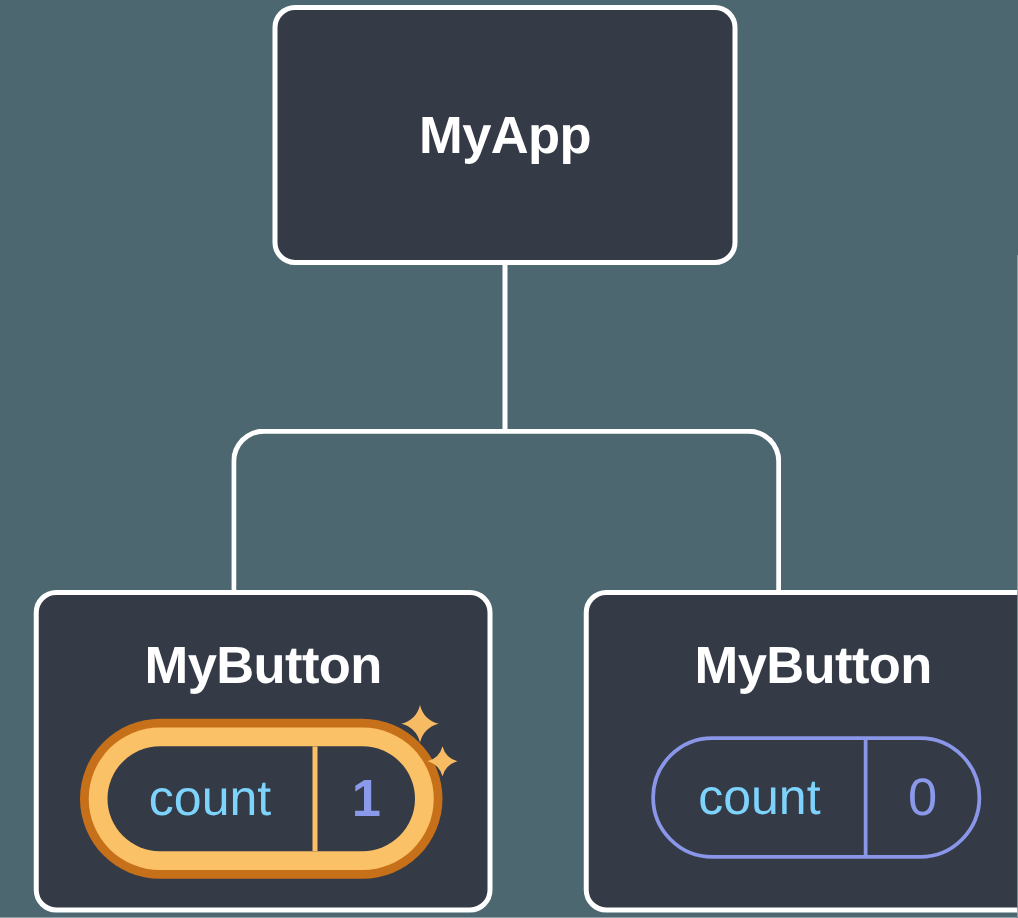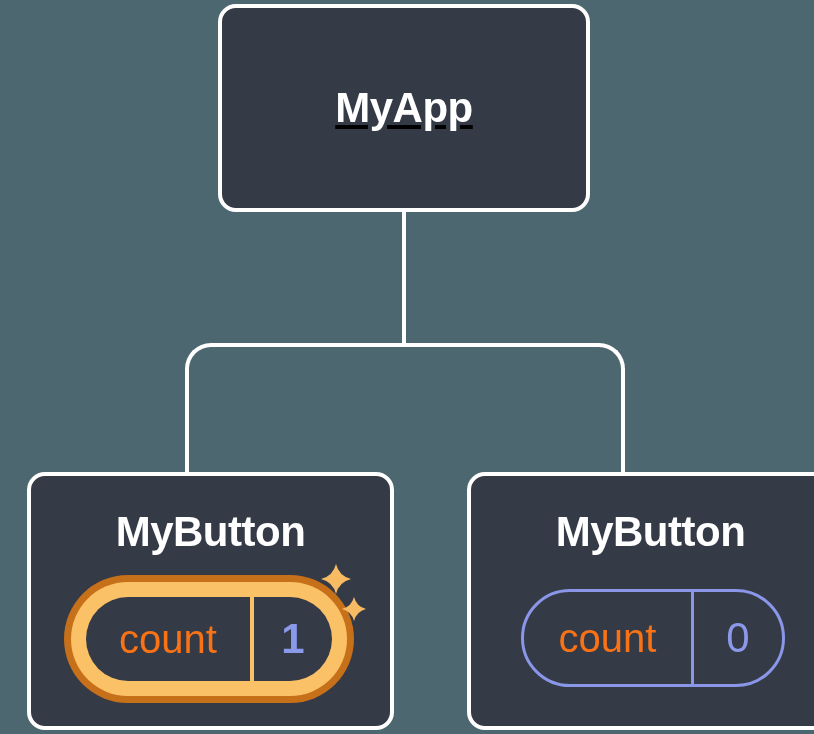--- a/index.html
+++ b/index.html
@@ -8,21 +8,21 @@
     background:#4D6770; overflow:hidden;
     font-family:"Liberation Sans", sans-serif;
   }
   
   .node {
     position:absolute; background:#343A46;
     border:4px solid #FFFFFF; border-radius:18px;
     box-sizing:border-box;
   }
   .node-root { left:218px; top:4px; width:372px; height:208px;
-    display:flex; align-items:center; justify-content:center;text-decoration:underline; }
+    display:flex; align-items:center; justify-content:center; }
   .node-child { top:472px; width:367px; height:258px;margin-left:24px; }
   .node-child-left  { left:3px; }
   .node-child-right { left:443px; }
   .node-heading { color:#FFFFFF; font-size:42px; font-weight:700; letter-spacing:-0.5px; }
   .child-heading { position:absolute; top:32px; left:0; width:100%; text-align:center; }
 
   
   .connector-stem { position:absolute; left:402px; top:210px; width:4px; height:136px; background:#FFFFFF; }
   .connector-bracket {
     position:absolute; left:185px; top:343px; width:440px; height:131px;
@@ -38,21 +38,21 @@
   .pill-hl-mid {
     width:100%; height:100%; background:#FBC167;
     border-radius:999px; padding:15px; box-sizing:border-box;
   }
   .pill-inner {
     width:100%; height:100%; background:#343A46; border-radius:999px;
     display:flex; align-items:stretch; overflow:hidden;
   }
   .pill-cell-key {
     display:flex; align-items:center; justify-content:center;
-    color:#f97316; font-size:40px;
+    color:#7dd3fc; font-size:40px;
   }
   .pill-hl-outer .pill-cell-key { width:164px; }
   .pill-divider-hl { width:4px; background:#FBC167; }
   .pill-cell-val {
     flex:1; display:flex; align-items:center; justify-content:center;
     color:#8B99EA; font-size:42px;
   }
   .pill-hl-outer .pill-cell-val { font-weight:700; }
 
   

